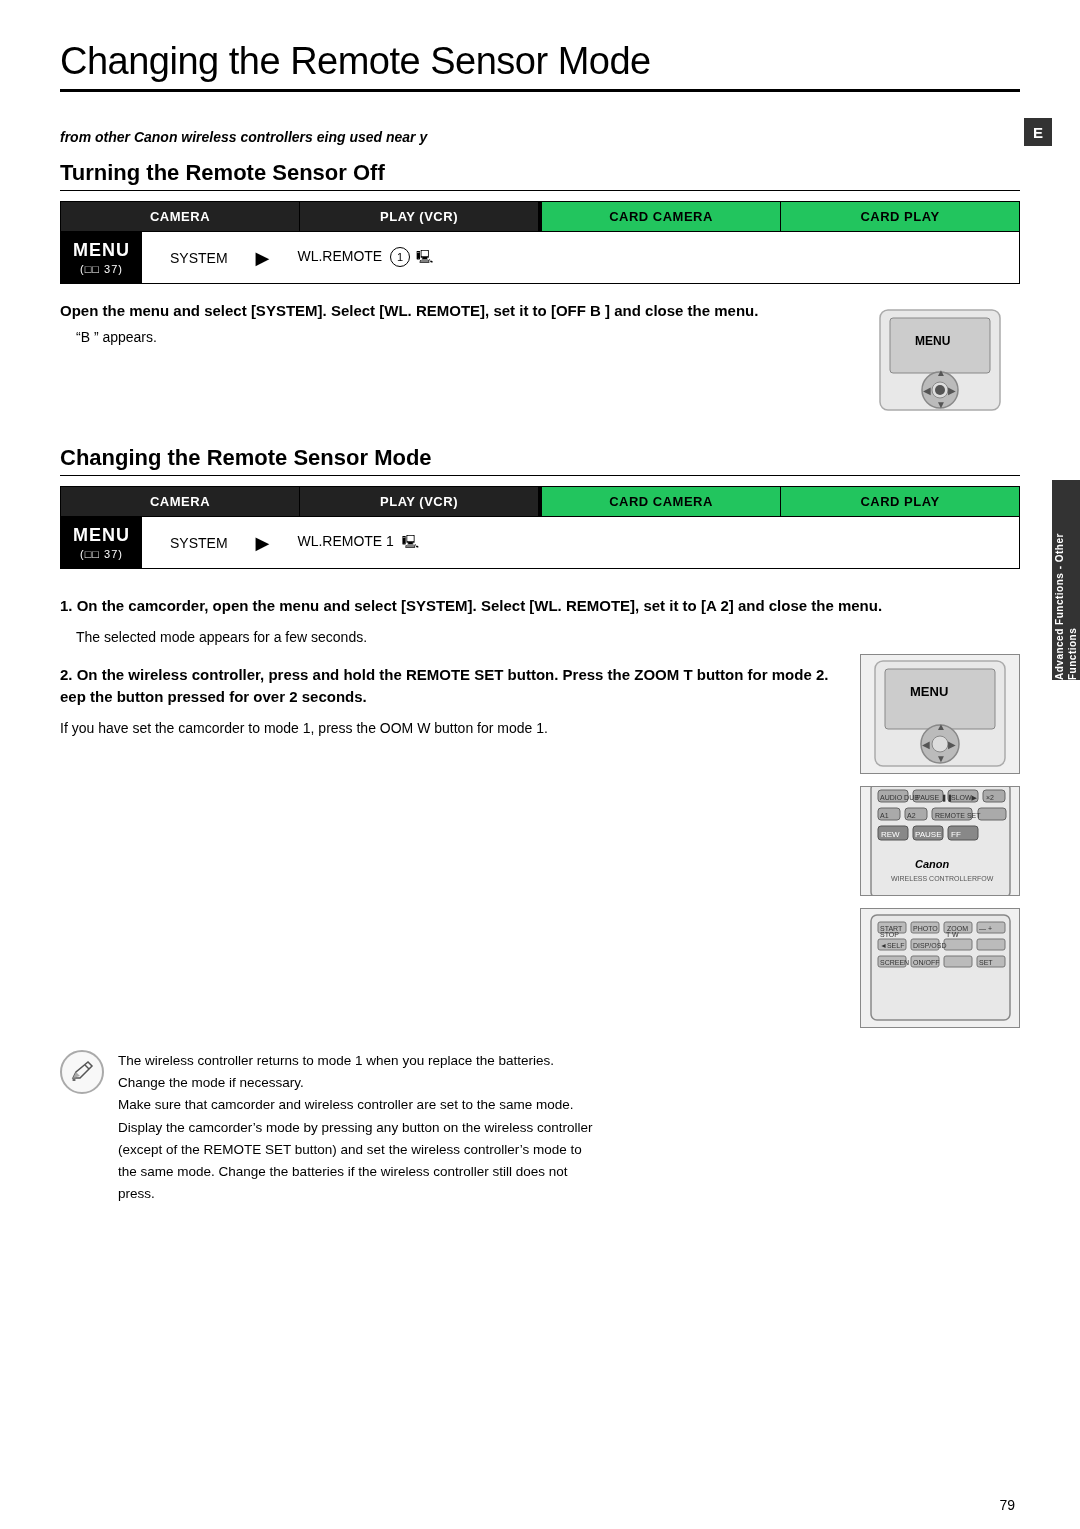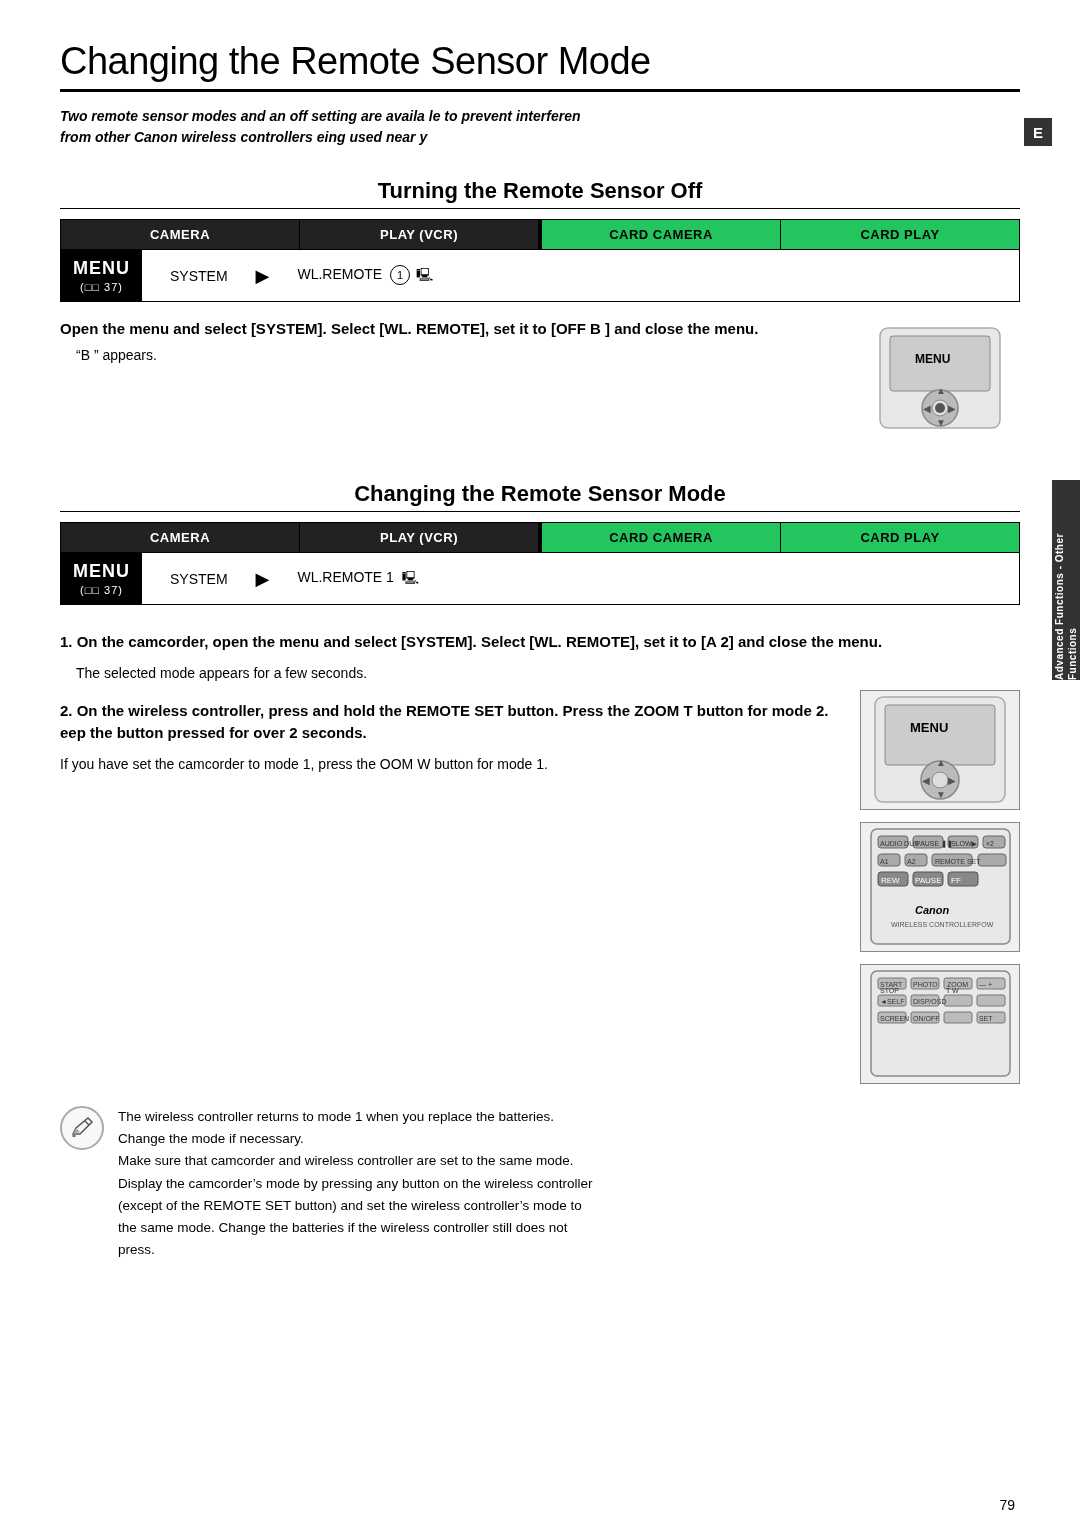--- a/index.html
+++ b/index.html
@@ -32,23 +32,22 @@
       font-style: italic;
       font-weight: bold;
       font-size: 14px;
       margin-bottom: 4px;
       line-height: 1.5;
     }
 
     .section-heading {
       font-size: 22px;
       font-weight: bold;
-      margin-top: 30px;
+      margin-top: 12px;
       margin-bottom: 4px;
-      text-align: center;
     }
 
     .section-rule {
       border: none;
       border-top: 1.5px solid #000;
       margin-bottom: 10px;
     }
 
     
     .mode-bar {
@@ -177,21 +176,21 @@
     }
 
     .menu-hand-img {
       width: 160px;
       height: 120px;
       position: relative;
     }
 
     .remote-img {
       width: 160px;
-      height: 130px;
+      height: 110px;
     }
 
     .remote-small-img {
       width: 160px;
       height: 120px;
     }
 
     
     .note-box {
       display: flex;
@@ -284,21 +283,21 @@
       margin-bottom: 8px;
     }
   </style>
 </head>
 <body>
 
 <h1 class="page-title">Changing the Remote Sensor Mode</h1>
 <hr class="title-rule">
 
 <p class="intro-text">
-  <span>Two remote sensor modes and an off setting are availa  le to prevent interferen</span><br>
+  <br>
   <span>from other Canon wireless controllers  eing used near  y</span>
 </p>
 
 <div class="e-badge">
   <span>E</span>
 </div>
 
 <h2 class="section-heading">Turning the Remote Sensor Off</h2>
 <hr class="section-rule">
 

